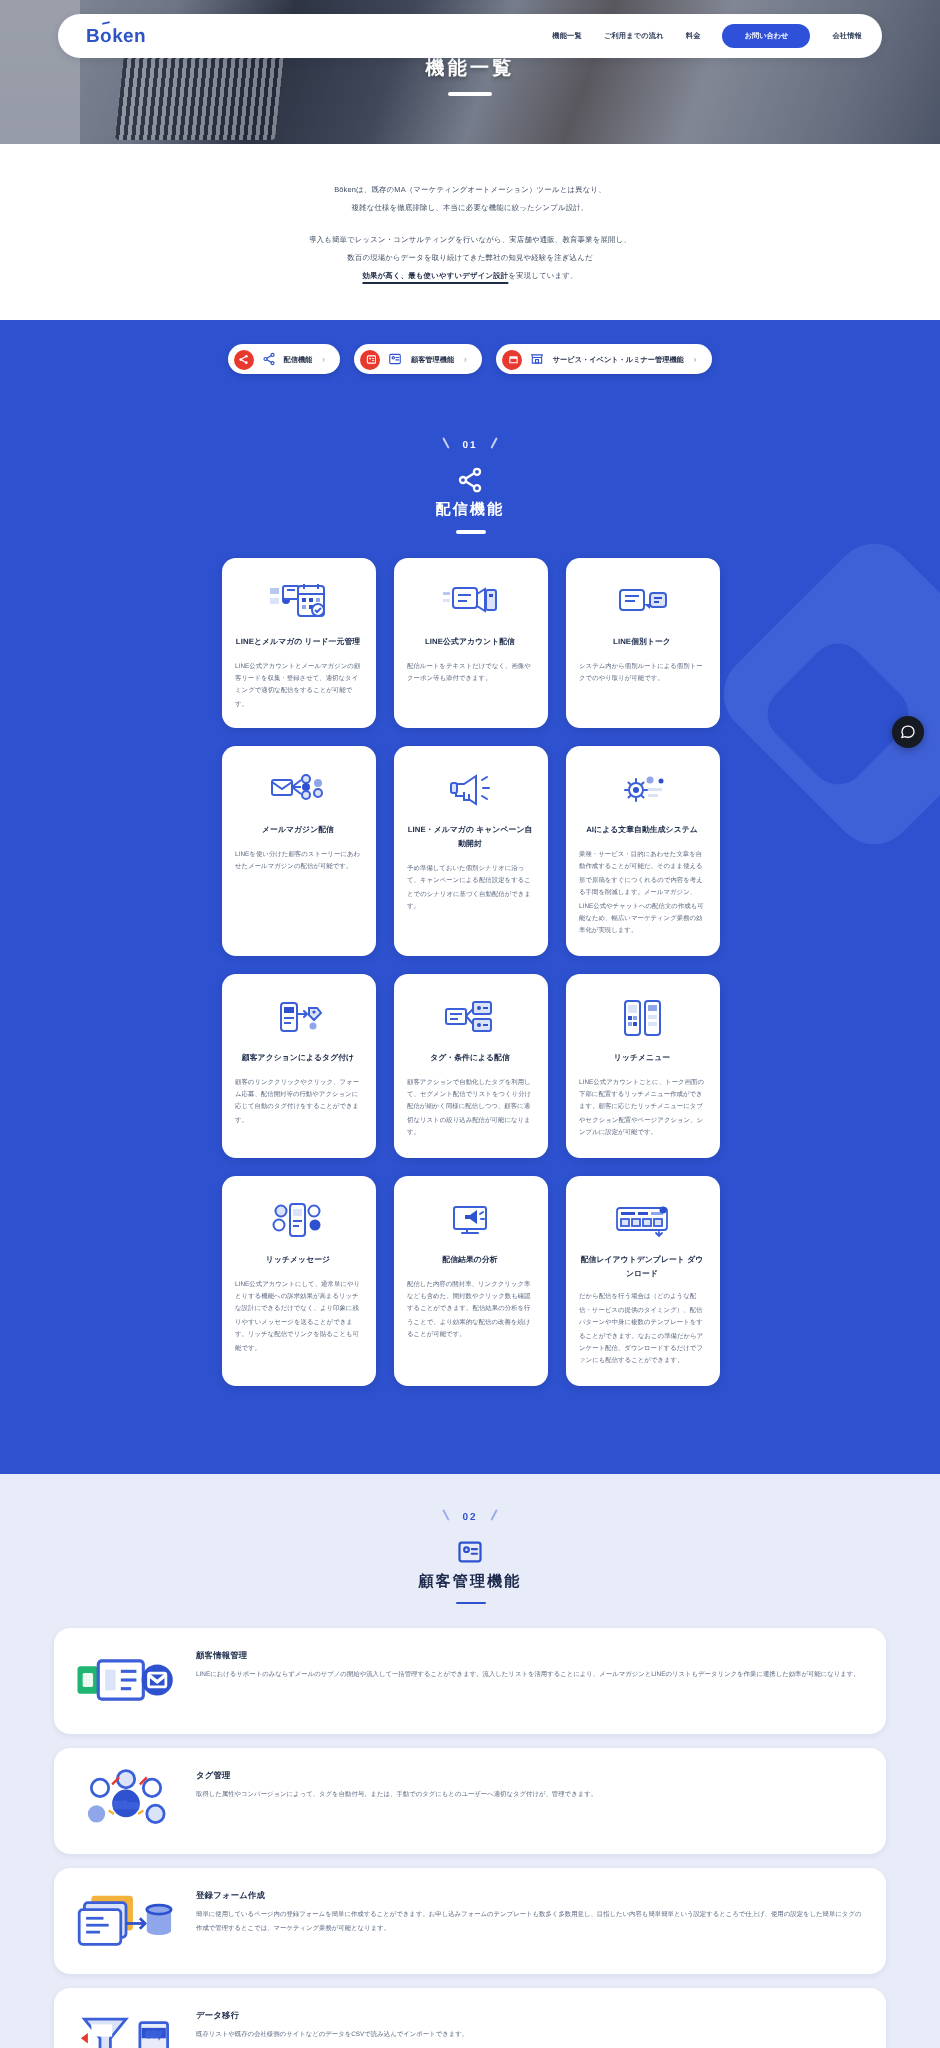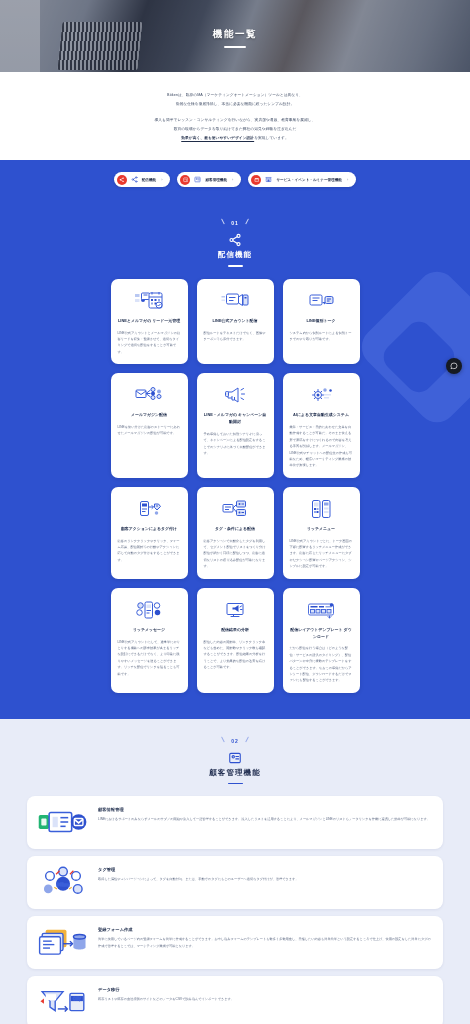--- a/index.html
+++ b/index.html
@@ -79,21 +79,21 @@
     font-size:3.7px; line-height:2.45; color:#3d4a63; letter-spacing:.1px;
   }
   .intro .gap{ height:7px; }
   .intro .emph{
     font-weight:700; color:#1f2c48; text-decoration:underline;
     text-underline-offset:1.5px;
   }
 
   
   .blue{
-    position:relative; background:#2e51cf; padding:0 0 26px; overflow:hidden;
+    position:relative; background:#2e51cf; padding:0 0 44px; overflow:hidden;
   }
   .blue-deco{
     position:absolute; right:-26px; top:128px; width:118px; height:118px;
     background:#3f61d8; border-radius:20px; transform:rotate(45deg);
   }
   .blue-deco2{
     position:absolute; right:22px; top:168px; width:58px; height:58px;
     background:#2e51cf; border-radius:14px; transform:rotate(45deg);
   }
 
@@ -196,20 +196,33 @@
 
   <div class="hero">
     <div class="hero-photo"></div>
     <div class="hero-dim"></div>
     <div class="hero-title-wrap">
       <div class="hero-title">機能一覧</div>
       <div class="hero-rule"></div>
     </div>
   </div>
 
+  <div class="headerbar">
+    <div class="logo">
+      <span class="macron"></span>
+      <span>Boken</span>
+    </div>
+    <div class="nav">
+      <div class="nav-item">機能一覧</div>
+      <div class="nav-item">ご利用までの流れ</div>
+      <div class="nav-item">料金</div>
+      <div class="nav-cta">お問い合わせ</div>
+      <div class="nav-item">会社情報</div>
+    </div>
+  </div>
 
   <div class="intro">
     <p>Bōkenは、既存のMA（マーケティングオートメーション）ツールとは異なり、</p>
     <p>複雑な仕様を徹底排除し、本当に必要な機能に絞ったシンプル設計。</p>
     <div class="gap"></div>
     <p>導入も簡単でレッスン・コンサルティングを行いながら、実店舗や通販、教育事業を展開し、</p>
     <p>数百の現場からデータを取り続けてきた弊社の知見や経験を注ぎ込んだ</p>
     <p><span class="emph">効果が高く、最も使いやすいデザイン設計</span><span>を実現しています。</span></p>
   </div>
 

